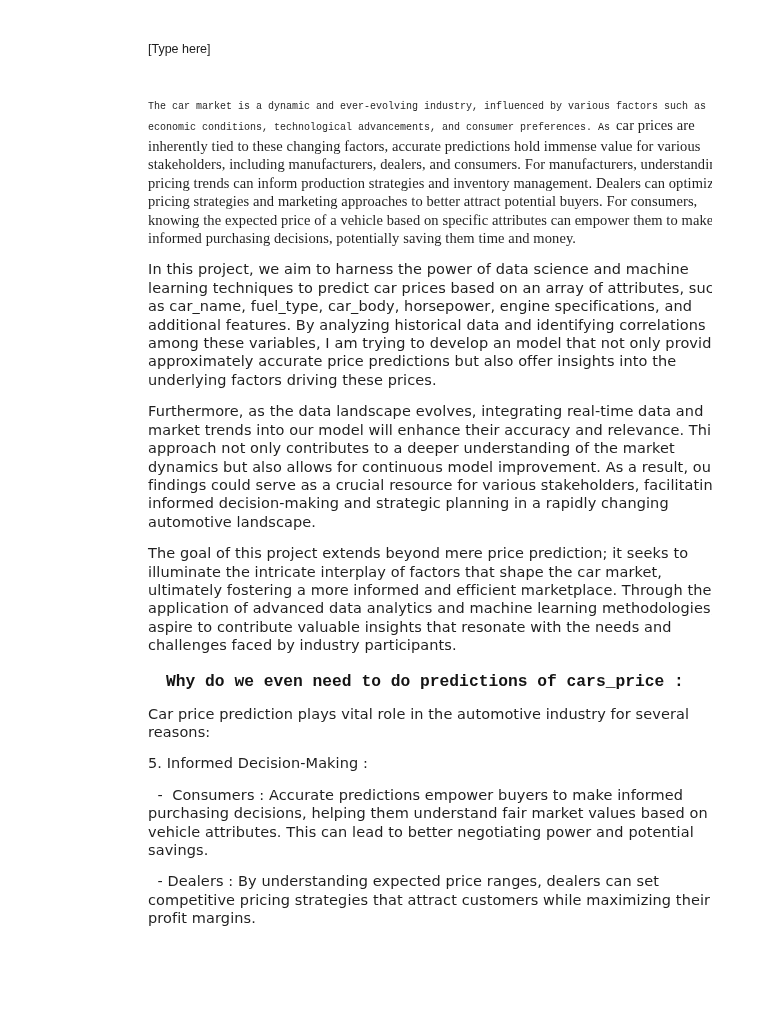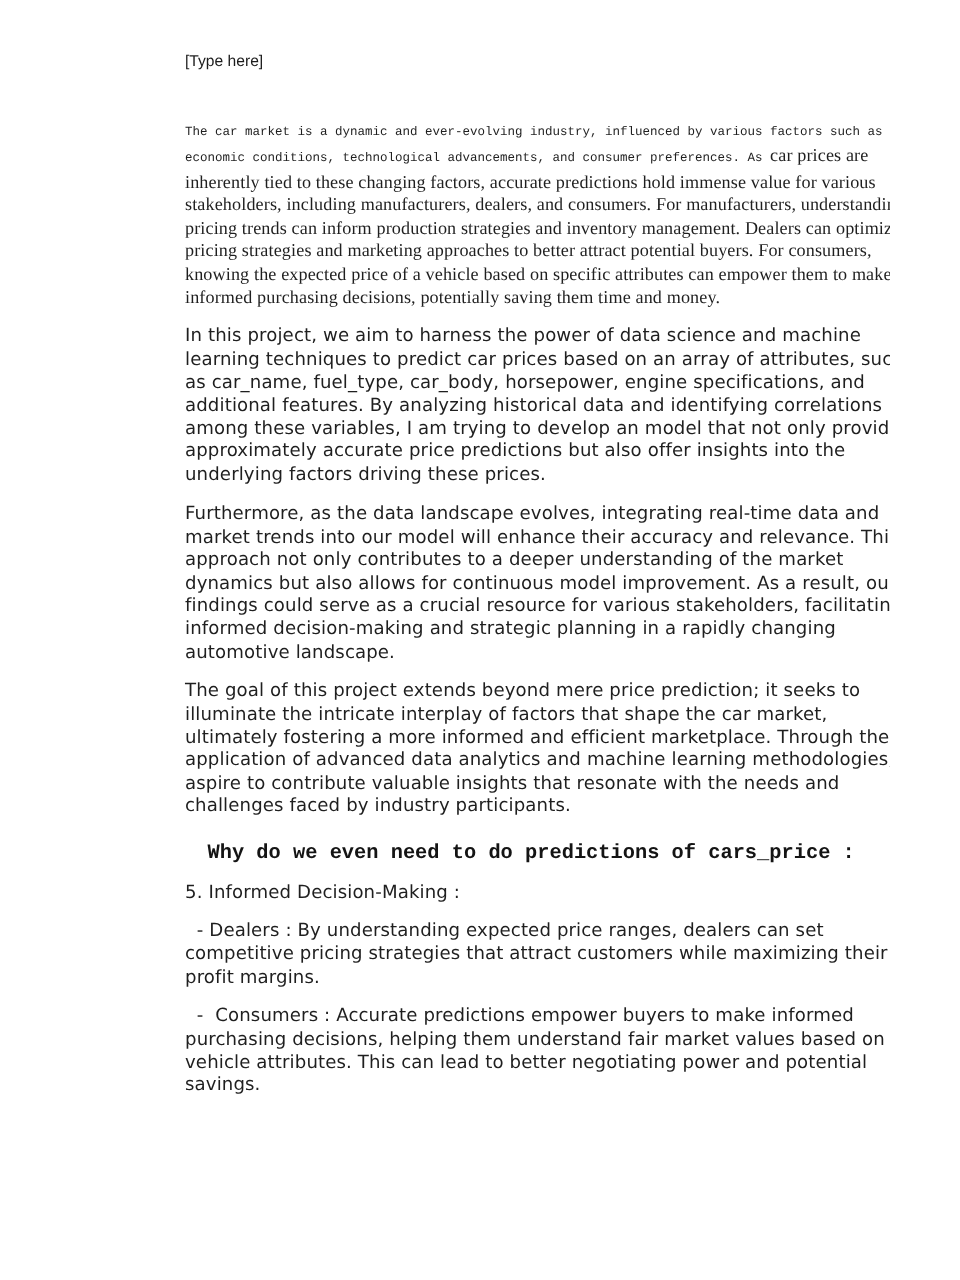--- a/index.html
+++ b/index.html
@@ -60,17 +60,18 @@
 <body>
 
 <div class="page">
   <div class="header-ph">[Type here]</div>
   <div class="content">
       <p class="body"><span class="small">The car market is a dynamic and ever-evolving industry, influenced by various factors such as economic conditions, technological advancements, and consumer preferences. As </span><span class="large">car prices are inherently tied to these changing factors, accurate predictions hold immense value for various stakeholders, including manufacturers, dealers, and consumers. For manufacturers, understanding pricing trends can inform production strategies and inventory management. Dealers can optimize pricing strategies and marketing approaches to better attract potential buyers. For consumers, knowing the expected price of a vehicle based on specific attributes can empower them to make informed purchasing decisions, potentially saving them time and money.</span></p>
       <p class="body">In this project, we aim to harness the power of data science and machine learning techniques to predict car prices based on an array of attributes, such as car_name, fuel_type, car_body, horsepower, engine specifications, and additional features. By analyzing historical data and identifying correlations among these variables, I am trying to develop an model that not only provide approximately accurate price predictions but also offer insights into the underlying factors driving these prices.</p>
       <p class="body">Furthermore, as the data landscape evolves, integrating real-time data and market trends into our model will enhance their accuracy and relevance. This approach not only contributes to a deeper understanding of the market dynamics but also allows for continuous model improvement. As a result, our findings could serve as a crucial resource for various stakeholders, facilitating informed decision-making and strategic planning in a rapidly changing automotive landscape.</p>
       <p class="body">The goal of this project extends beyond mere price prediction; it seeks to illuminate the intricate interplay of factors that shape the car market, ultimately fostering a more informed and efficient marketplace. Through the application of advanced data analytics and machine learning methodologies, I aspire to contribute valuable insights that resonate with the needs and challenges faced by industry participants.</p>
       <h2 class="heading">Why do we even need to do predictions of cars_price :</h2>
+      <p class="body">Car price prediction plays vital role in the automotive industry for several reasons:</p>
       <p class="body">5. Informed Decision-Making :</p>
+      <p class="body">  -  Consumers : Accurate predictions empower buyers to make informed purchasing decisions, helping them understand fair market values based on vehicle attributes. This can lead to better negotiating power and potential savings.</p>
       <p class="body">  - Dealers : By understanding expected price ranges, dealers can set competitive pricing strategies that attract customers while maximizing their profit margins.</p>
-      <p class="body">  -  Consumers : Accurate predictions empower buyers to make informed purchasing decisions, helping them understand fair market values based on vehicle attributes. This can lead to better negotiating power and potential savings.</p>
     </div>
 </div>
 
 </body></html>

